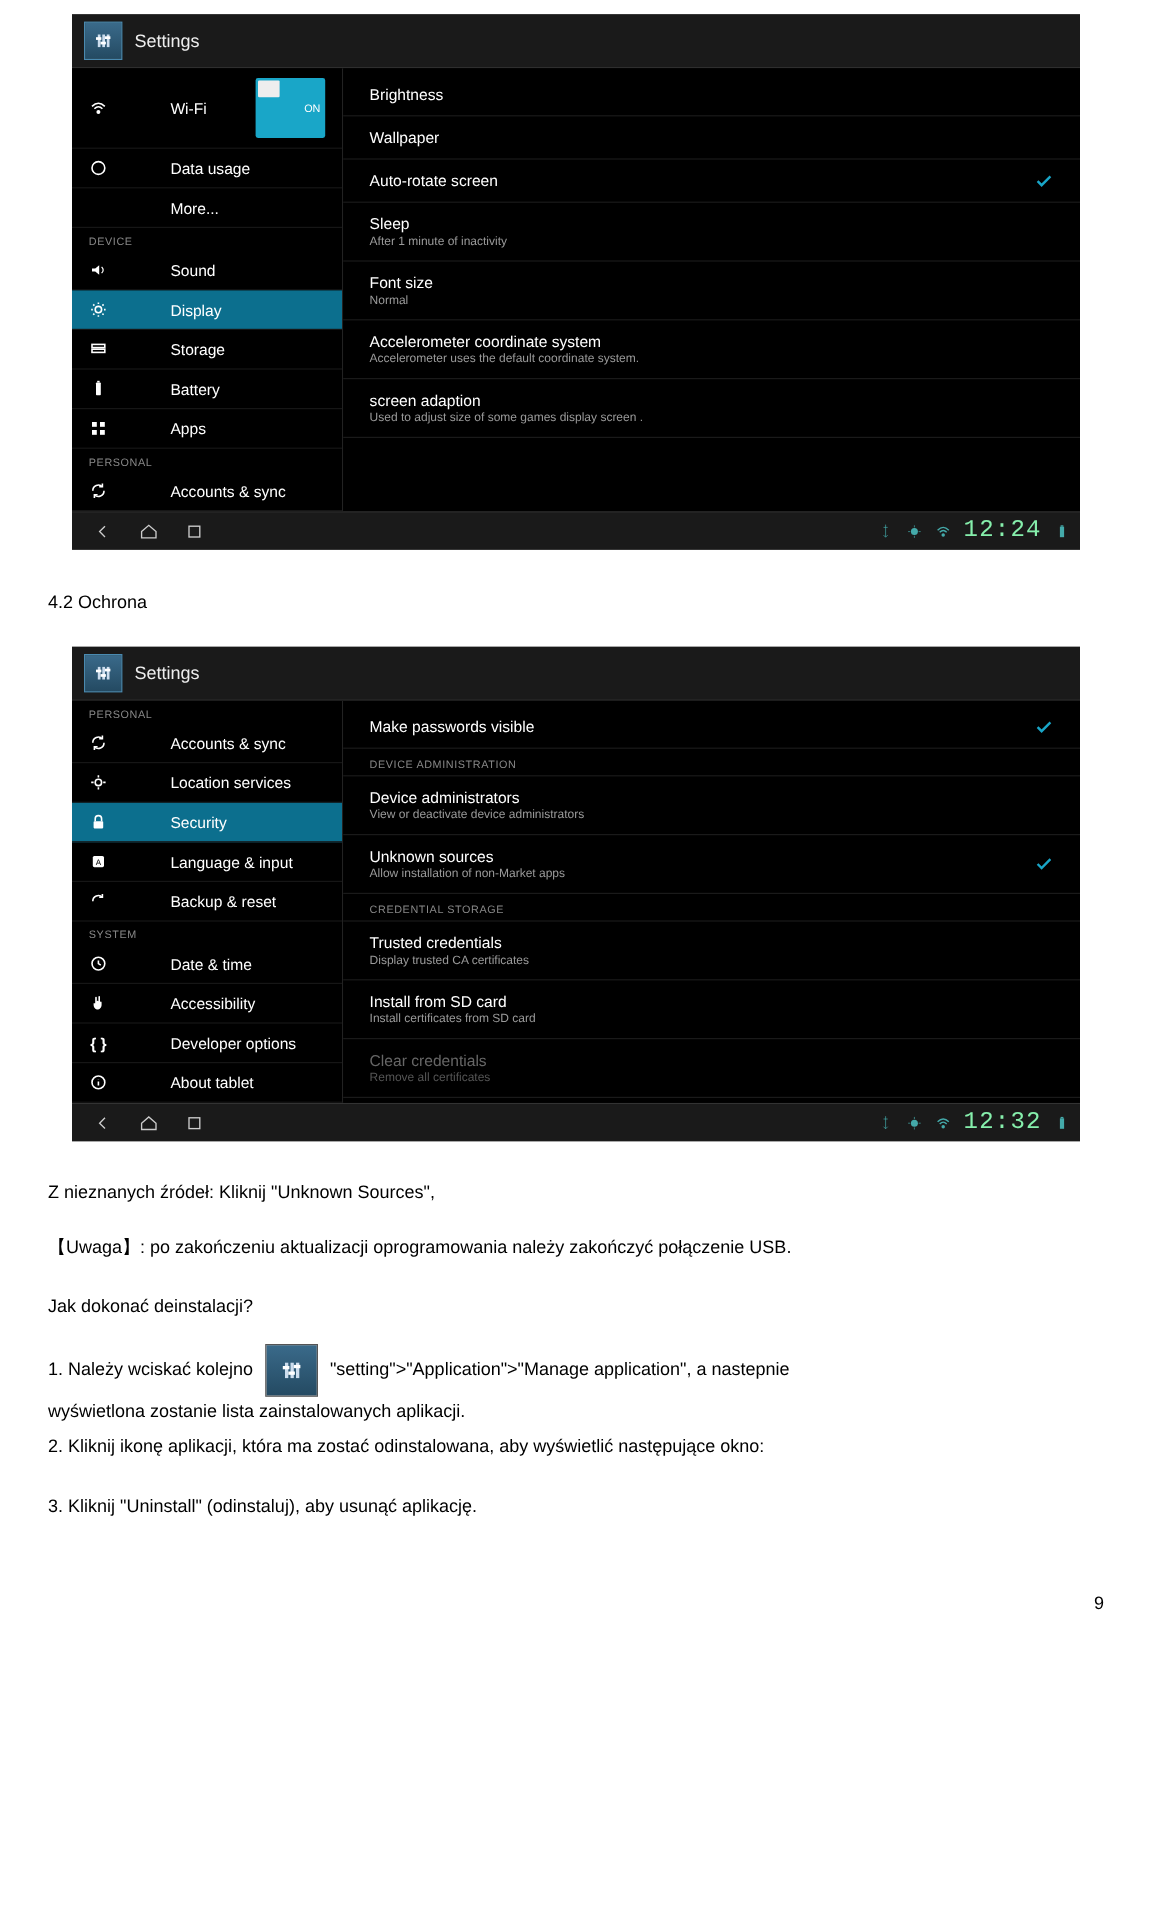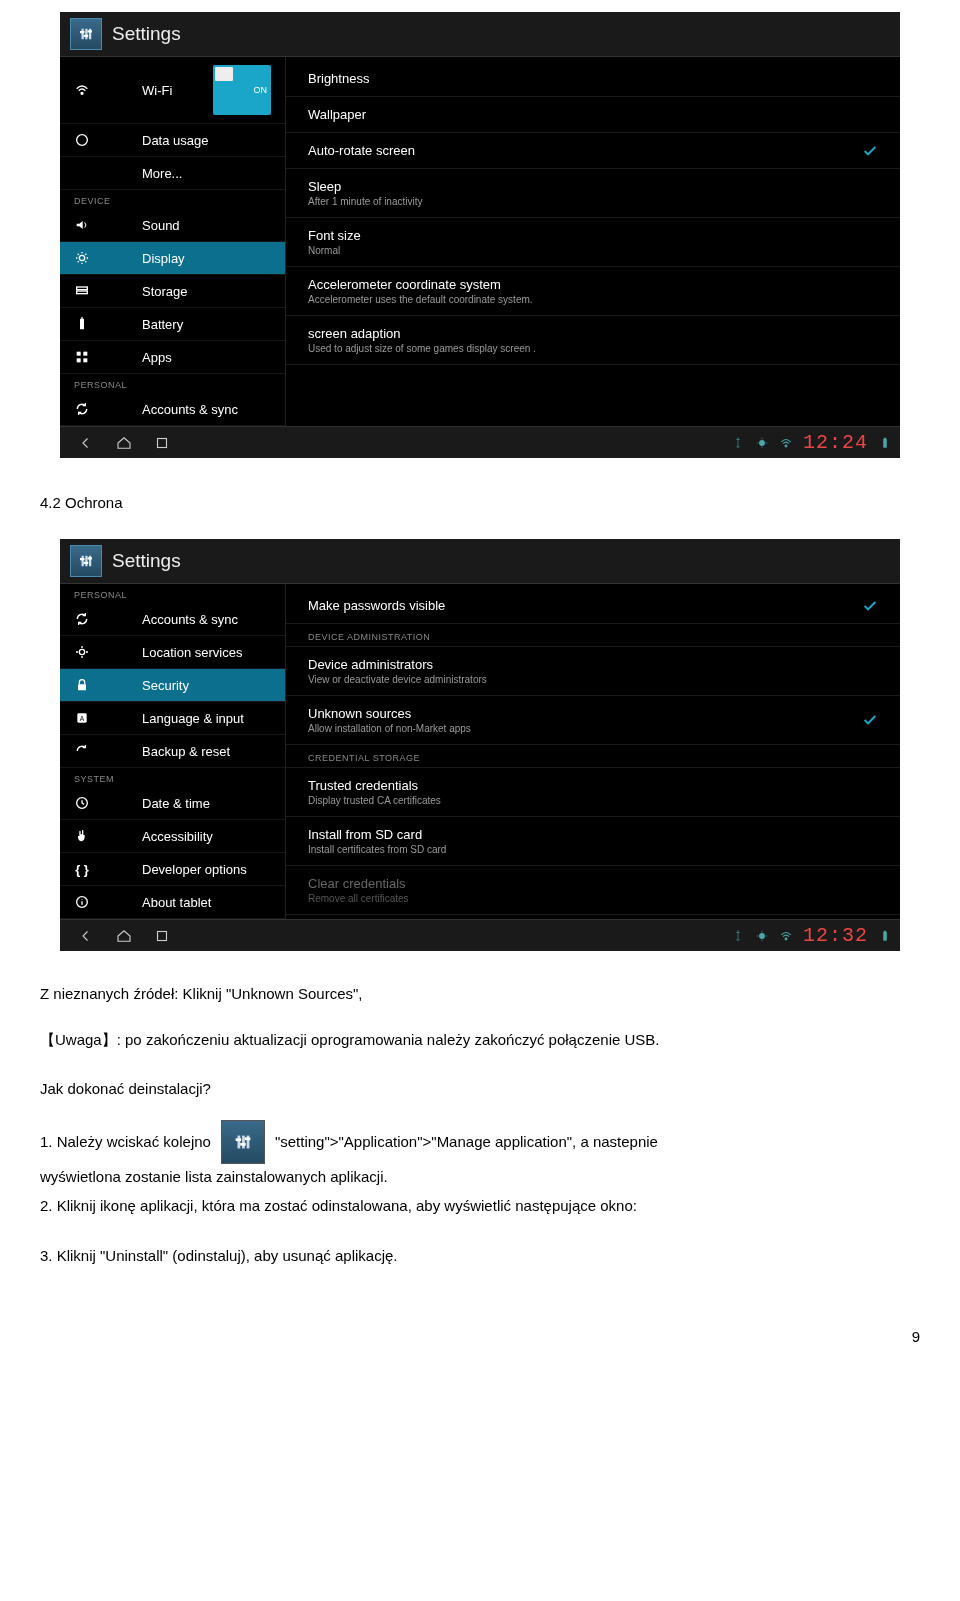--- a/index.html
+++ b/index.html
@@ -27,21 +27,21 @@
   .appicon {
     width: 30px; height: 30px;
     background: linear-gradient(#3a6a8a,#244a62);
     border: 1px solid #4a8ab0;
     margin-right: 10px;
     display:flex;align-items:center;justify-content:center;
   }
   .appicon svg { width: 18px; height: 18px; }
   .title {
     color: #eee;
-    font-size: 19px;
+    font-size: 15px;
     text-align: center;
   }
   .body2col {
     display: flex;
     background: #000;
     min-height: 300px;
   }
   .sidebar {
     width: 225px;
     background: #000;
@@ -128,21 +128,21 @@
     width: 36px; height: 22px;
     display:flex;align-items:center;justify-content:center;
     margin-right:2px;
   }
   .navbtn svg { width:18px;height:18px;color:#ccc; stroke:#ccc; fill:none; stroke-width:1.5;}
   .navspacer { flex:1; }
   .tray {
     display:flex;align-items:center;gap:10px;color:#19a6c8;font-size:10px;
   }
   .clock {
-    color:#ef4444;
+    color:#86efac;
     font-family: 'Courier New', monospace;
     font-size: 20px;
     letter-spacing: 1px;
     text-align: center;
   }
   .tray .ti { width:14px;height:14px;display:flex;align-items:center;justify-content:center;}
   .tray svg{width:14px;height:14px;}
 
   
   .doc-section-title {

